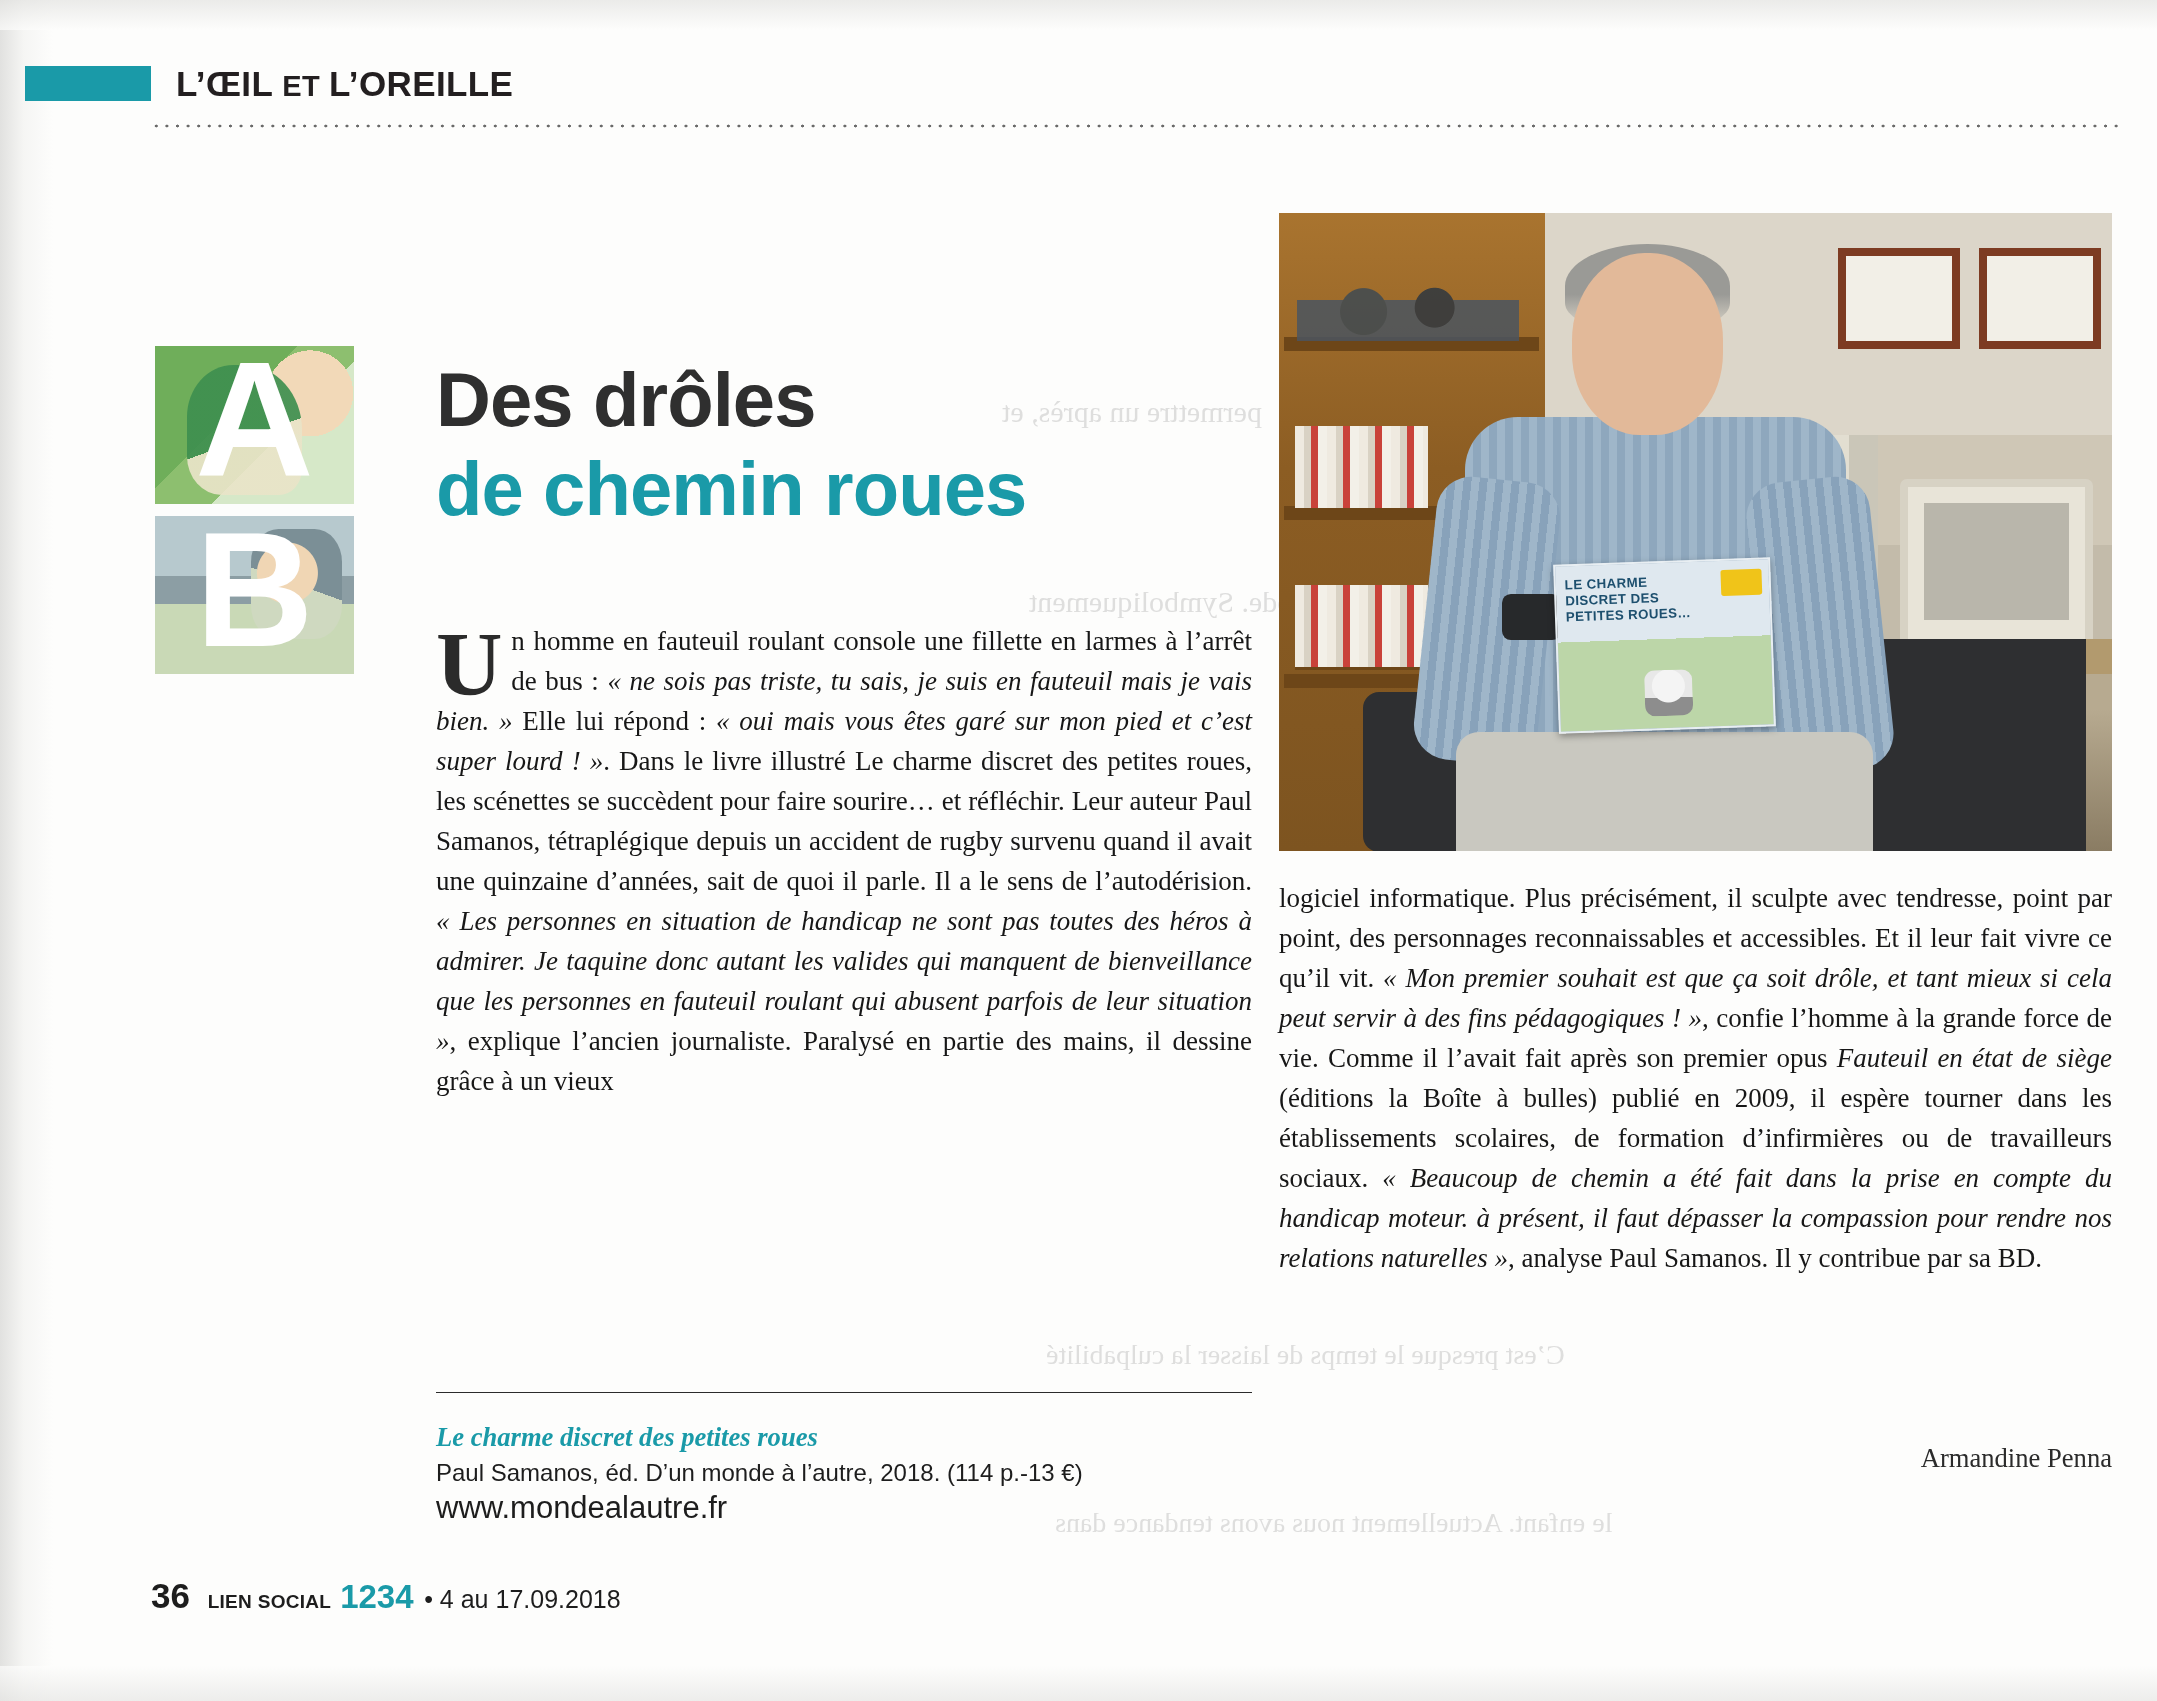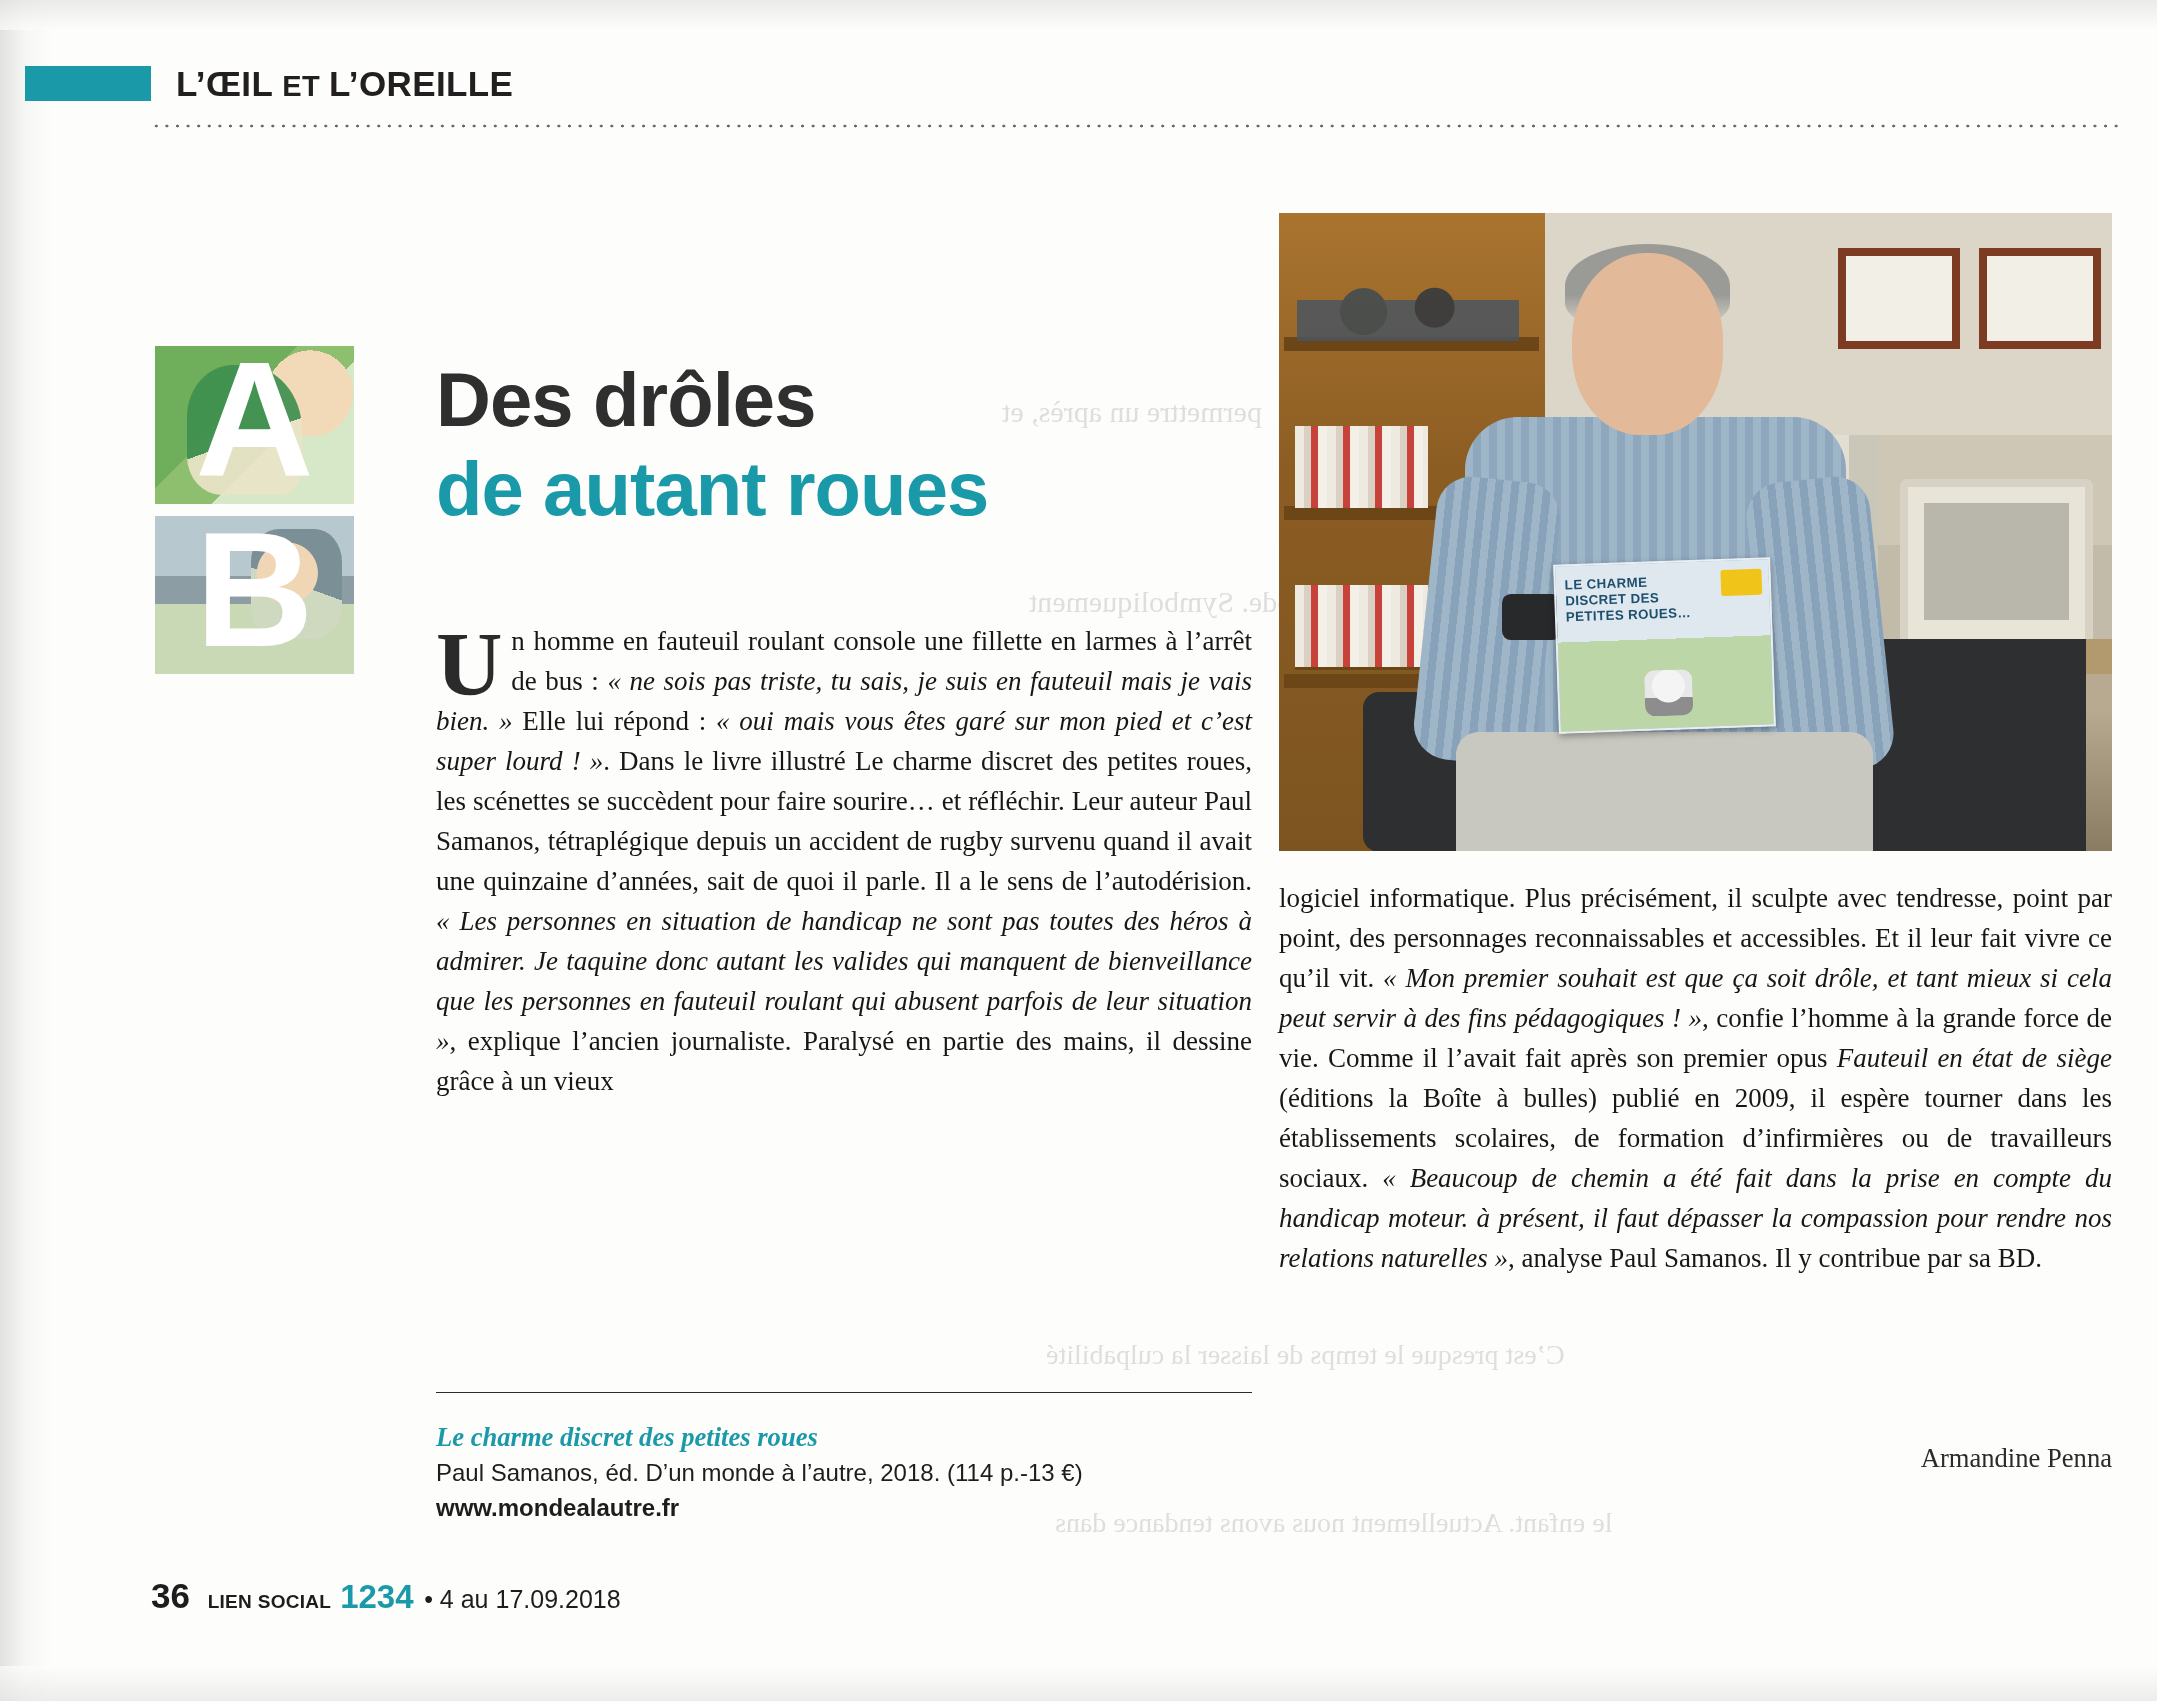--- a/index.html
+++ b/index.html
@@ -409,22 +409,22 @@
     line-height: 35px;
   }
   .bookbox-meta {
     font-family: "Liberation Sans", sans-serif;
     font-size: 24px;
     line-height: 35px;
     color: #1d1d1d;
   }
   .bookbox-url {
     font-family: "Liberation Sans", sans-serif;
-    font-weight: bold;
-    font-size: 24px;
+    font-weight: normal;
+    font-size: 31px;
     line-height: 35px;
     color: #1d1d1d;
   }
 
   .byline {
     position: absolute;
     left: 1279px;
     top: 1443px;
     width: 833px;
     text-align: right;
@@ -505,21 +505,21 @@
       <div class="deco-knock">A</div>
     </div>
     <div class="deco-cell deco-b">
       <div class="deco-img-b"></div>
       <div class="deco-knock">B</div>
     </div>
   </div>
 
   <div class="headline">
     <div class="headline-1">Des drôles</div>
-    <div class="headline-2">de autant roues</div>
+    <div class="headline-2">de chemin roues</div>
   </div>
 
   <div class="photo">
     <div class="ph-wall"></div>
     <div class="ph-shelf">
       <div class="ph-shelf-board" style="top:124px"></div>
       <div class="ph-shelf-board" style="top:293px"></div>
       <div class="ph-shelf-board" style="top:461px"></div>
       <div class="ph-objects"></div>
       <div class="ph-books" style="top:213px"></div>

